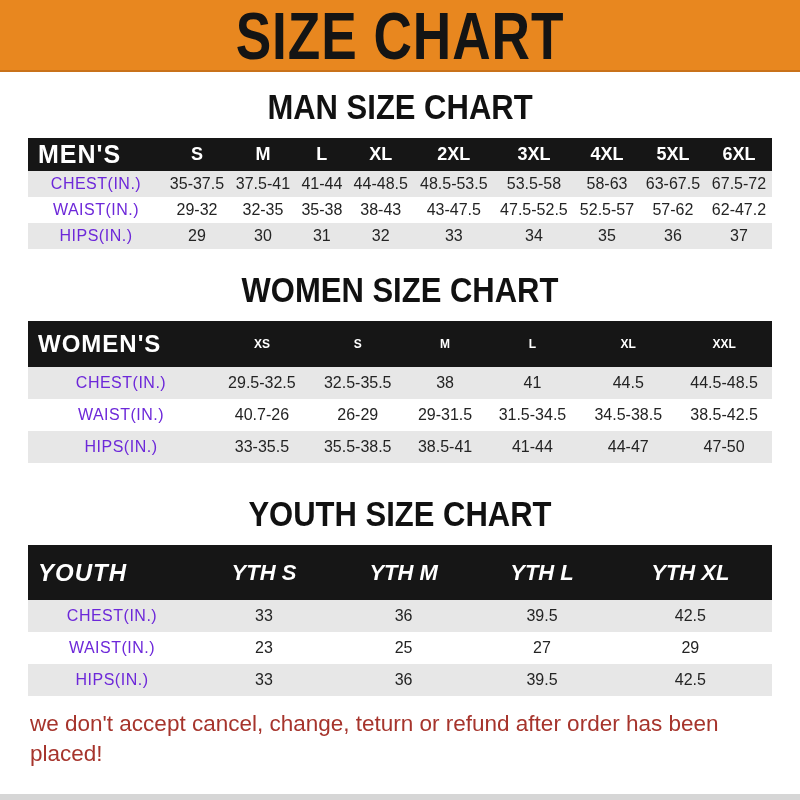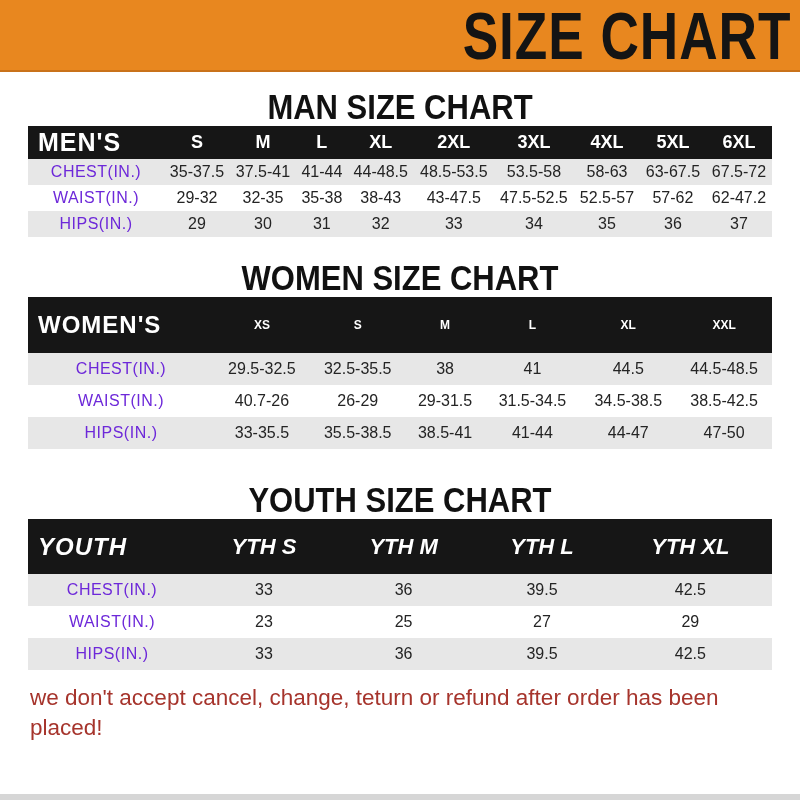--- a/index.html
+++ b/index.html
@@ -13,21 +13,21 @@
     position: relative;
   }
 
   
   .banner {
     width: 800px;
     height: 72px;
     background: #E8871F;
     display: flex;
     align-items: center;
-    justify-content: flex-end;
+    justify-content: center;
     border-bottom: 2px solid #c9721a;
     box-sizing: border-box;
   }
   .banner-title {
     font-size: 56px;
     font-weight: bold;
     color: #141414;
     letter-spacing: 1px;
     transform: scale(0.95, 1.18);
     white-space: nowrap;
@@ -43,21 +43,21 @@
     letter-spacing: 0px;
     white-space: nowrap;
   }
   .heading-man   { margin-top: 18px; }
   .heading-women { margin-top: 24px; }
   .heading-youth { margin-top: 34px; }
 
   
   table.size-table {
     width: 744px;
-    margin: 0 auto;
+    margin: 12px auto;
     border-collapse: collapse;
     table-layout: auto;
   }
   .tbl-man   { margin-top: 15px; }
   .tbl-women { margin-top: 20px; }
   .tbl-youth { margin-top: 16px; }
 
   table.size-table thead th {
     background: #161616;
     color: #ffffff;
@@ -65,21 +65,21 @@
     text-align: center;
     white-space: nowrap;
   }
   table.size-table thead th.corner {
     text-align: left;
     padding-left: 10px;
     letter-spacing: 1px;
   }
 
   .tbl-man thead tr    { height: 33px; }
-  .tbl-women thead tr  { height: 56px; }
+  .tbl-women thead tr  { height: 46px; }
   .tbl-youth thead tr  { height: 55px; font-style: italic; }
 
   .tbl-man thead th    { font-size: 18px; }
   .tbl-women thead th  { font-size: 12px; }
   .tbl-youth thead th  { font-size: 22px; }
 
   .tbl-man thead th.corner   { font-size: 25px; }
   .tbl-women thead th.corner { font-size: 24px; }
   .tbl-youth thead th.corner { font-size: 24px; }
 

